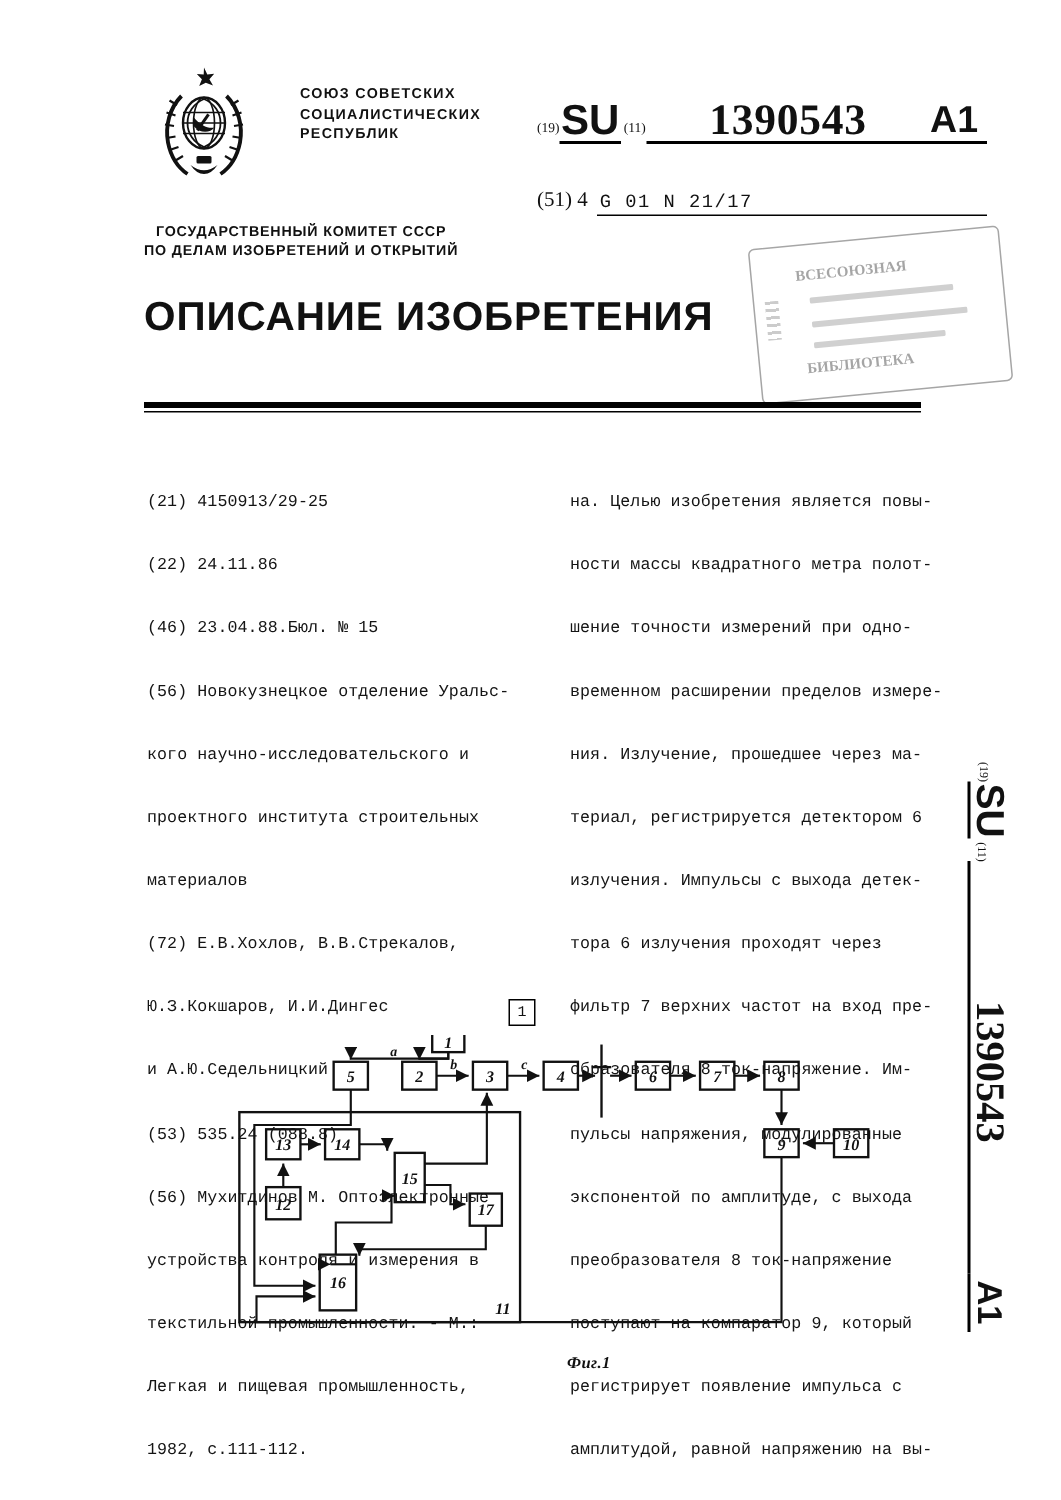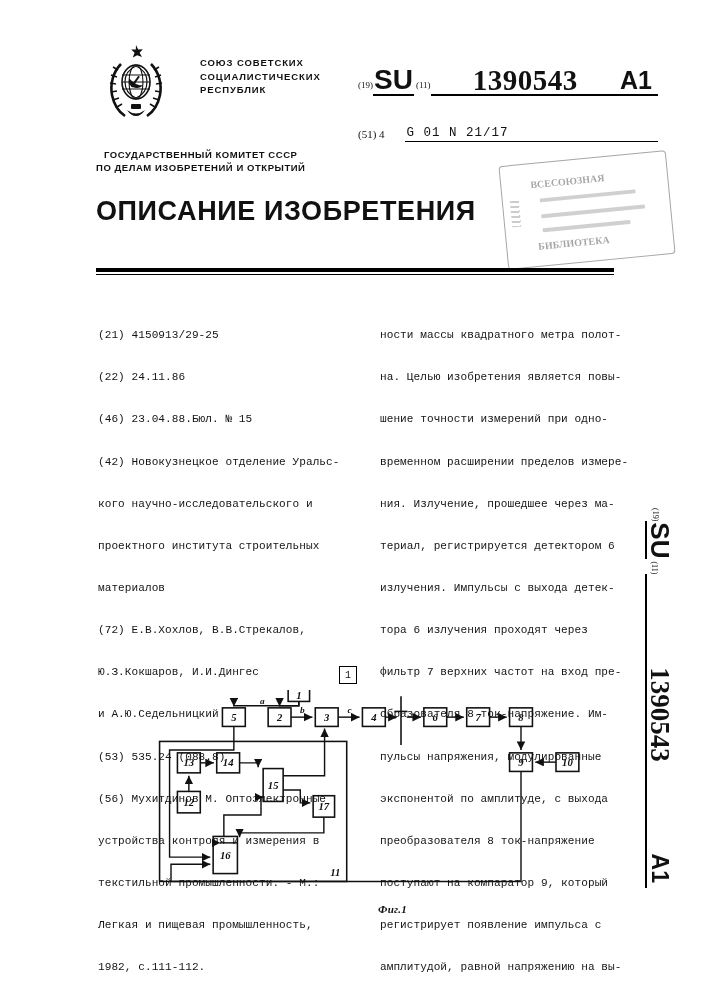--- a/index.html
+++ b/index.html
@@ -43,24 +43,24 @@
     border-bottom:2.2px solid #000;
     padding:0 10px 0 16px;flex:1;text-align:center;
   }
   .su-kind{
     font-family:"Liberation Sans",sans-serif;
     font-size:25px;font-weight:bold;line-height:28px;
     border-bottom:2.2px solid #000;padding:0 6px 0 6px;
   }
 
   .ipc-block{position:absolute;left:358px;top:126px;width:300px;display:flex;align-items:flex-end;}
-  .code51{font-family:"Liberation Serif",serif;font-size:11px;padding-bottom:2px;}
+  .code51{font-family:"Liberation Serif",serif;font-size:14px;padding-bottom:2px;}
   .ipc-text{
     font-family:"Liberation Mono",monospace;font-size:12.5px;letter-spacing:1px;
-    border-bottom:1.4px solid #000;margin-left:20px;padding:0 4px 1px 2px;flex:1;
+    border-bottom:1.4px solid #000;margin-left:6px;padding:0 4px 1px 2px;flex:1;
   }
 
   .committee{
     position:absolute;left:96px;top:148px;
     font-family:"Liberation Sans",sans-serif;
     font-size:9.5px;font-weight:bold;letter-spacing:.55px;line-height:13px;text-align:center;
   }
 
   .title-main{
     position:absolute;left:96px;top:196px;
@@ -228,21 +228,21 @@
     <div class="title-main">ОПИСАНИЕ ИЗОБРЕТЕНИЯ</div>
 
     <div class="rule-thick"></div>
     <div class="rule-thin"></div>
   </div>
 
   <div class="col col-left">
     <p>(21) 4150913/29-25</p>
     <p>(22) 24.11.86</p>
     <p>(46) 23.04.88.Бюл. № 15</p>
-    <p>(42) Новокузнецкое отделение Уральс-</p>
+    <p>(56) Новокузнецкое отделение Уральс-</p>
     <p>кого научно-исследовательского и</p>
     <p>проектного института строительных</p>
     <p>материалов</p>
     <p>(72) Е.В.Хохлов, В.В.Стрекалов,</p>
     <p>Ю.З.Кокшаров, И.И.Дингес</p>
     <p>и А.Ю.Седельницкий</p>
     <p>(53) 535.24 (088.8)</p>
     <p>(56) Мухитдинов М. Оптоэлектронные</p>
     <p>устройства контроля и измерения в</p>
     <p>текстильной промышленности. - М.:</p>
@@ -255,22 +255,22 @@
     
     
     
     
     
     
     
   </div>
 
   <div class="col col-right">
+    <p>на. Целью изобретения является повы-</p>
     <p>ности массы квадратного метра полот-</p>
-    <p>на. Целью изобретения является повы-</p>
     <p>шение точности измерений при одно-</p>
     <p>временном расширении пределов измере-</p>
     <p>ния. Излучение, прошедшее через ма-</p>
     <p>териал, регистрируется детектором 6</p>
     <p>излучения. Импульсы с выхода детек-</p>
     <p>тора 6 излучения проходят через</p>
     <p>фильтр 7 верхних частот на вход пре-</p>
     <p>образователя 8 ток-напряжение. Им-</p>
     <p>пульсы напряжения, модулированные</p>
     <p>экспонентой по амплитуде, с выхода</p>

